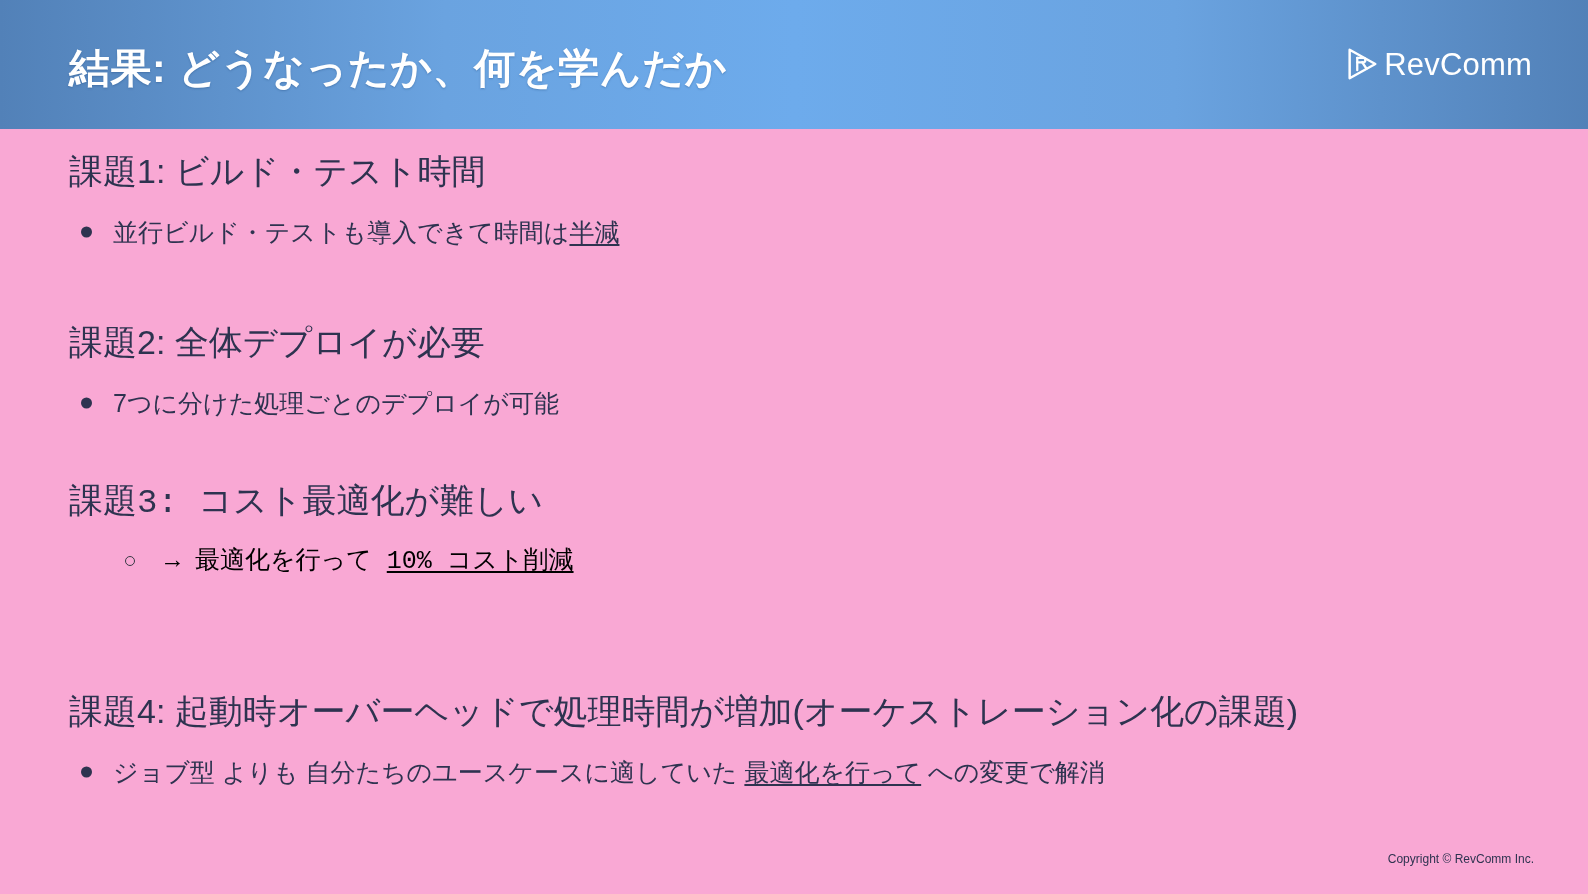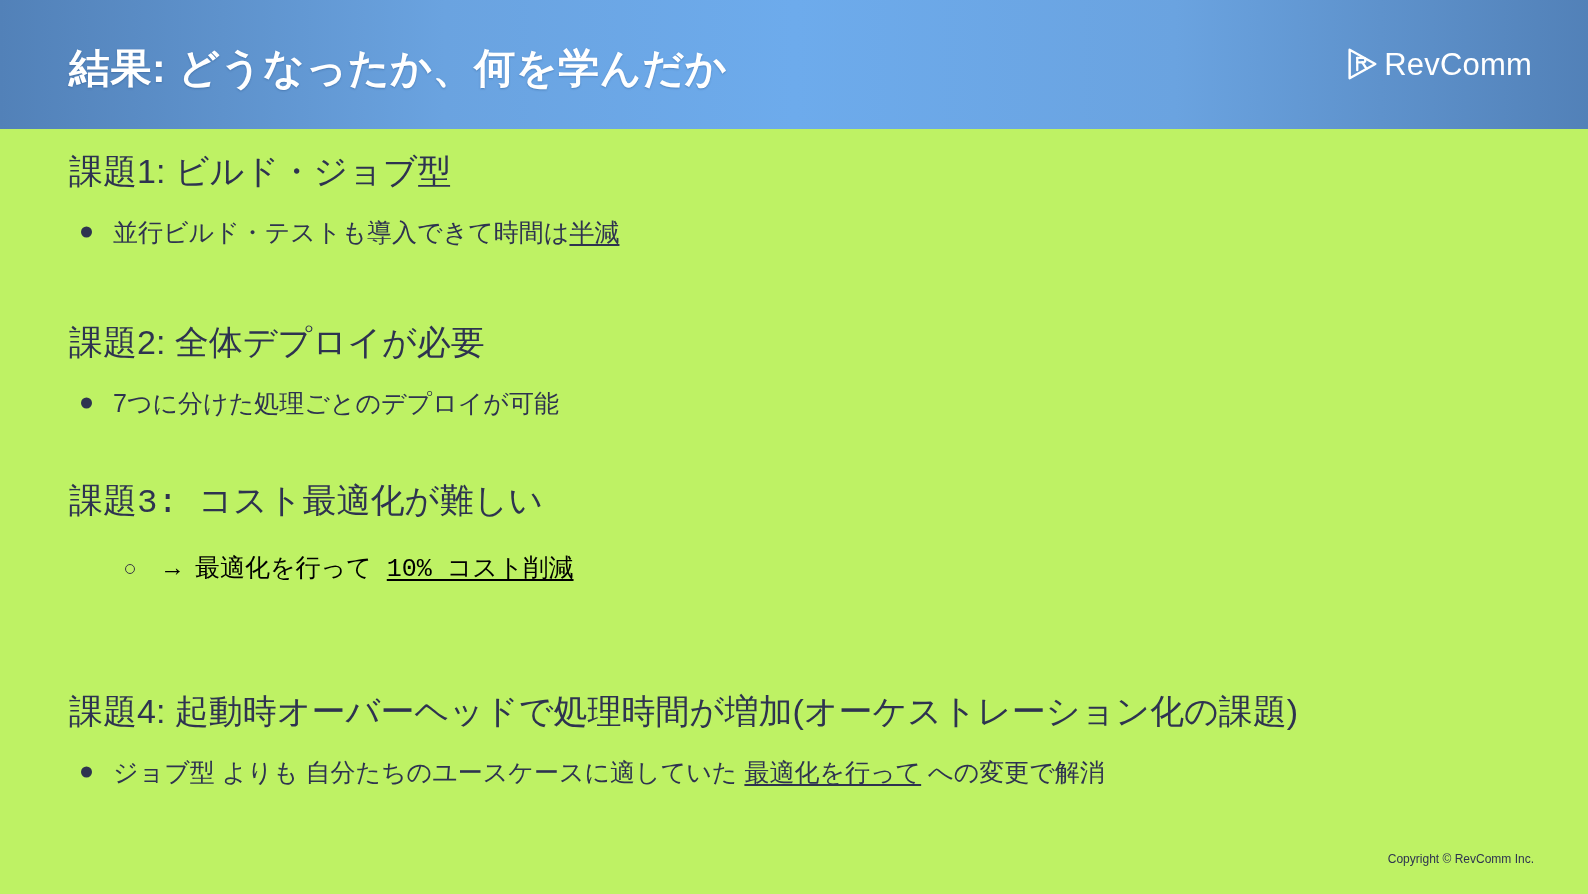--- a/index.html
+++ b/index.html
@@ -10,21 +10,21 @@
   }
   body {
     font-family: "Liberation Sans", "DejaVu Sans", sans-serif;
     -webkit-font-smoothing: antialiased;
   }
 
   .slide {
     position: relative;
     width: 1588px;
     height: 894px;
-    background: #bef264;
+    background: #f9a8d4;
     overflow: hidden;
     box-sizing: border-box;
   }
 
   
   .header {
     position: absolute;
     left: 0;
     top: 0;
     width: 1588px;
@@ -125,21 +125,21 @@
     left: 12px;
     top: 50%;
     transform: translateY(-50%);
     width: 11px;
     height: 11px;
     border-radius: 50%;
     background: #2e3350;
   }
 
   .bullet.level-2 {
-    margin-top: 28px;
+    margin-top: 20px;
     padding-left: 96px;
     font-size: 25px;
     color: #000000;
   }
   .bullet.level-2 .bullet-marker {
     left: 56px;
     width: 10px;
     height: 10px;
     background: transparent;
     border: 1.6px solid #3a3a46;
@@ -177,21 +177,21 @@
         <path d="M15 13.5 L15 26.5" fill="none" stroke="#ffffff" stroke-width="2.4" stroke-linecap="round"></path>
         <path d="M20.3 18.2 L24.8 25" fill="none" stroke="#ffffff" stroke-width="2.4" stroke-linecap="round"></path>
       </svg>
       <span class="logo-text">RevComm</span>
     </div>
   </div>
 
   <div class="content">
 
     <div class="section section-1">
-      <h2 class="section-heading">課題1: ビルド・ジョブ型</h2>
+      <h2 class="section-heading">課題1: ビルド・テスト時間</h2>
       <ul class="bullet-list">
         <li class="bullet level-1">
           <span class="bullet-marker"></span>
           <span>並行ビルド・テストも導入できて時間は</span><span class="u">半減</span>
         </li>
       </ul>
     </div>
 
     <div class="section section-2">
       <h2 class="section-heading">課題2: 全体デプロイが必要</h2>

